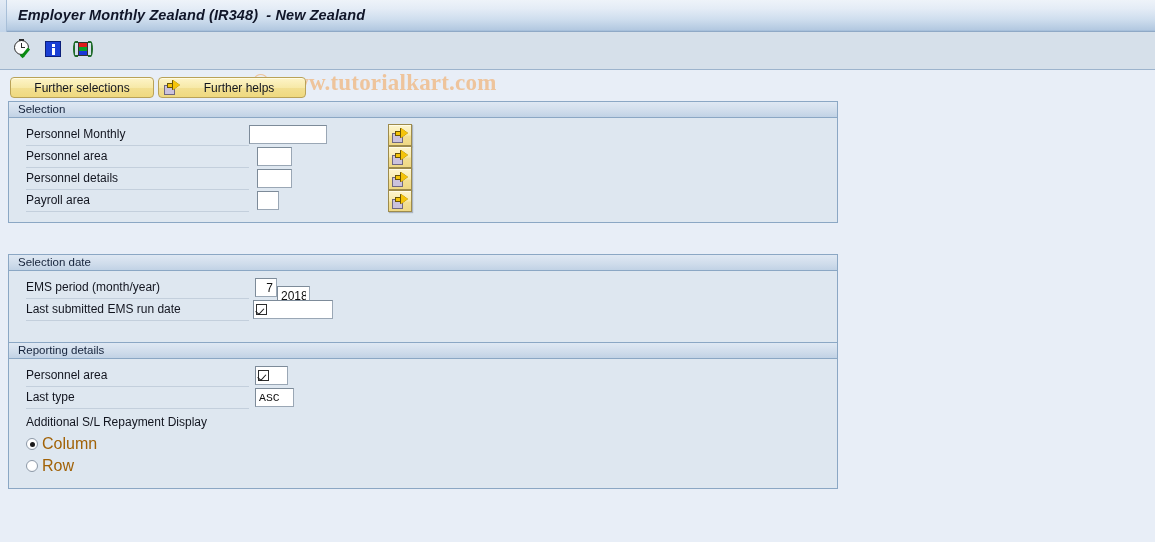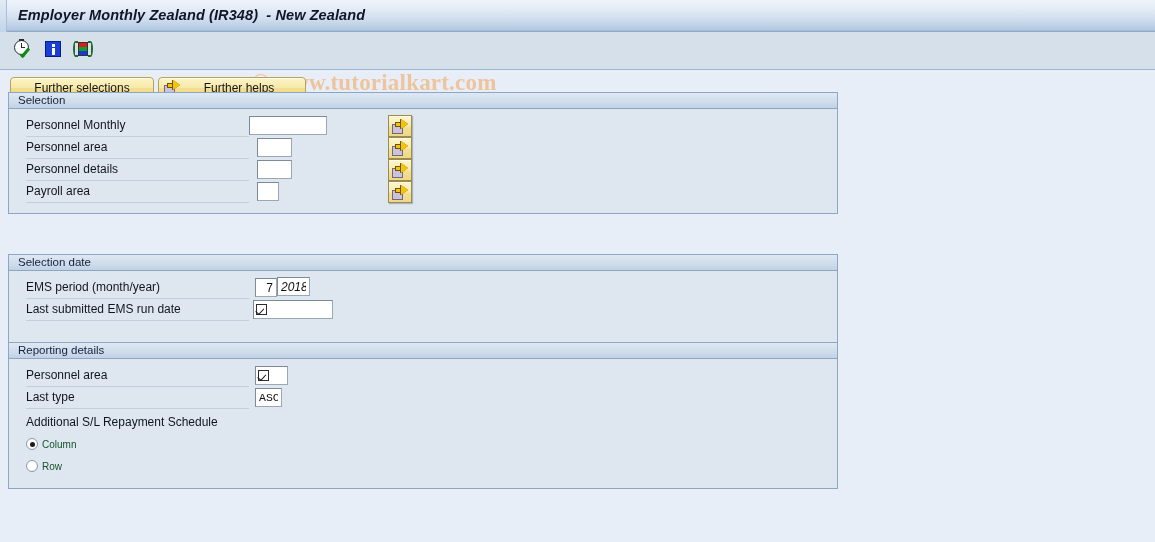--- a/index.html
+++ b/index.html
@@ -248,21 +248,21 @@
     background: linear-gradient(to bottom, #dfe8f3 0%, #cfdceb 60%, #c1d2e5 100%);
     border-bottom: 1px solid #8ba7c4;
     font-size: 11.5px;
     color: #14223a;
     padding: 1px 0 0 9px;
     box-sizing: border-box;
     white-space: nowrap;
   }
   .panel-body { position: relative; }
 
-  #panel-selection { top: 92px; height: 122px; }
+  #panel-selection { top: 101px; height: 122px; }
   #panel-selection .panel-body { height: 105px; }
   #panel-seldate { top: 254px; height: 108px; }
   #panel-seldate .panel-body { height: 67px; }
   #panel-reporting { top: 342px; height: 147px; }
   #panel-reporting .panel-body { height: 130px; }
 
   
   .frow { position: absolute; left: 0; width: 100%; height: 22px; }
   .flabel {
     position: absolute;
@@ -356,21 +356,21 @@
     flex: none;
   }
   .radio.on::after {
     content: "";
     position: absolute;
     left: 2.6px; top: 2.6px;
     width: 5px; height: 5px;
     border-radius: 50%;
     background: #1a1a1a;
   }
-  .radio-label { font-size: 10px; color: #14532d; text-align: right; }
+  .radio-label { font-size: 16px; color: #a16207; text-align: right; }
 
   .plainlabel {
     position: absolute;
     left: 17px;
     font-size: 12px;
     color: #12151f;
     white-space: nowrap;
   }
 </style>
 </head>
@@ -500,21 +500,21 @@
 </div>
 
 <div class="panel" id="panel-seldate">
   <div class="panel-head">Selection date</div>
   <div class="panel-body">
 
     <div class="frow" style="top:6px">
       <span class="flabel">EMS period (month/year)</span>
       <span class="fline" style="width:223px"></span>
       <input class="finput right" style="left: 246px; top: 1px; width: 22px;" value="7">
-      <input class="finput" style="left: 268px; top: 0; width: 33px; font-style: italic;" value="2018">
+      <input class="finput" style="left: 268px; top: 9px; width: 33px;" value="2018">
     </div>
 
     <div class="frow" style="top:28px">
       <span class="flabel">Last submitted EMS run date</span>
       <span class="fline" style="width:223px"></span>
       <input class="finput" style="left: 244px; top: 1px; width: 80px; padding-left: 15px;" value="">
       <span class="chkglyph" style="left:247px; top:5px"></span>
     </div>
 
   </div>
@@ -527,24 +527,24 @@
     <div class="frow" style="top:6px">
       <span class="flabel">Personnel area</span>
       <span class="fline" style="width:223px"></span>
       <input class="finput" style="left: 246px; top: 1px; width: 33px; padding-left: 15px;" value="">
       <span class="chkglyph" style="left:249px; top:5px"></span>
     </div>
 
     <div class="frow" style="top:28px">
       <span class="flabel">Last type</span>
       <span class="fline" style="width:223px"></span>
-      <input class="finput mono" style="left: 246px; top: 1px; width: 27px;" value="ASC">
-    </div>
-
-    <span class="plainlabel" style="top:56px">Additional S/L Repayment Schedule</span>
+      <input class="finput mono" style="left: 246px; top: 1px; width: 39px;" value="ASC">
+    </div>
+
+    <span class="plainlabel" style="top:56px">Additional S/L Repayment Display</span>
 
     <div class="radio-row" style="top:76px">
       <span class="radio on"></span>
       <span class="radio-label">Column</span>
     </div>
 
     <div class="radio-row" style="top:98px">
       <span class="radio"></span>
       <span class="radio-label">Row</span>
     </div>

